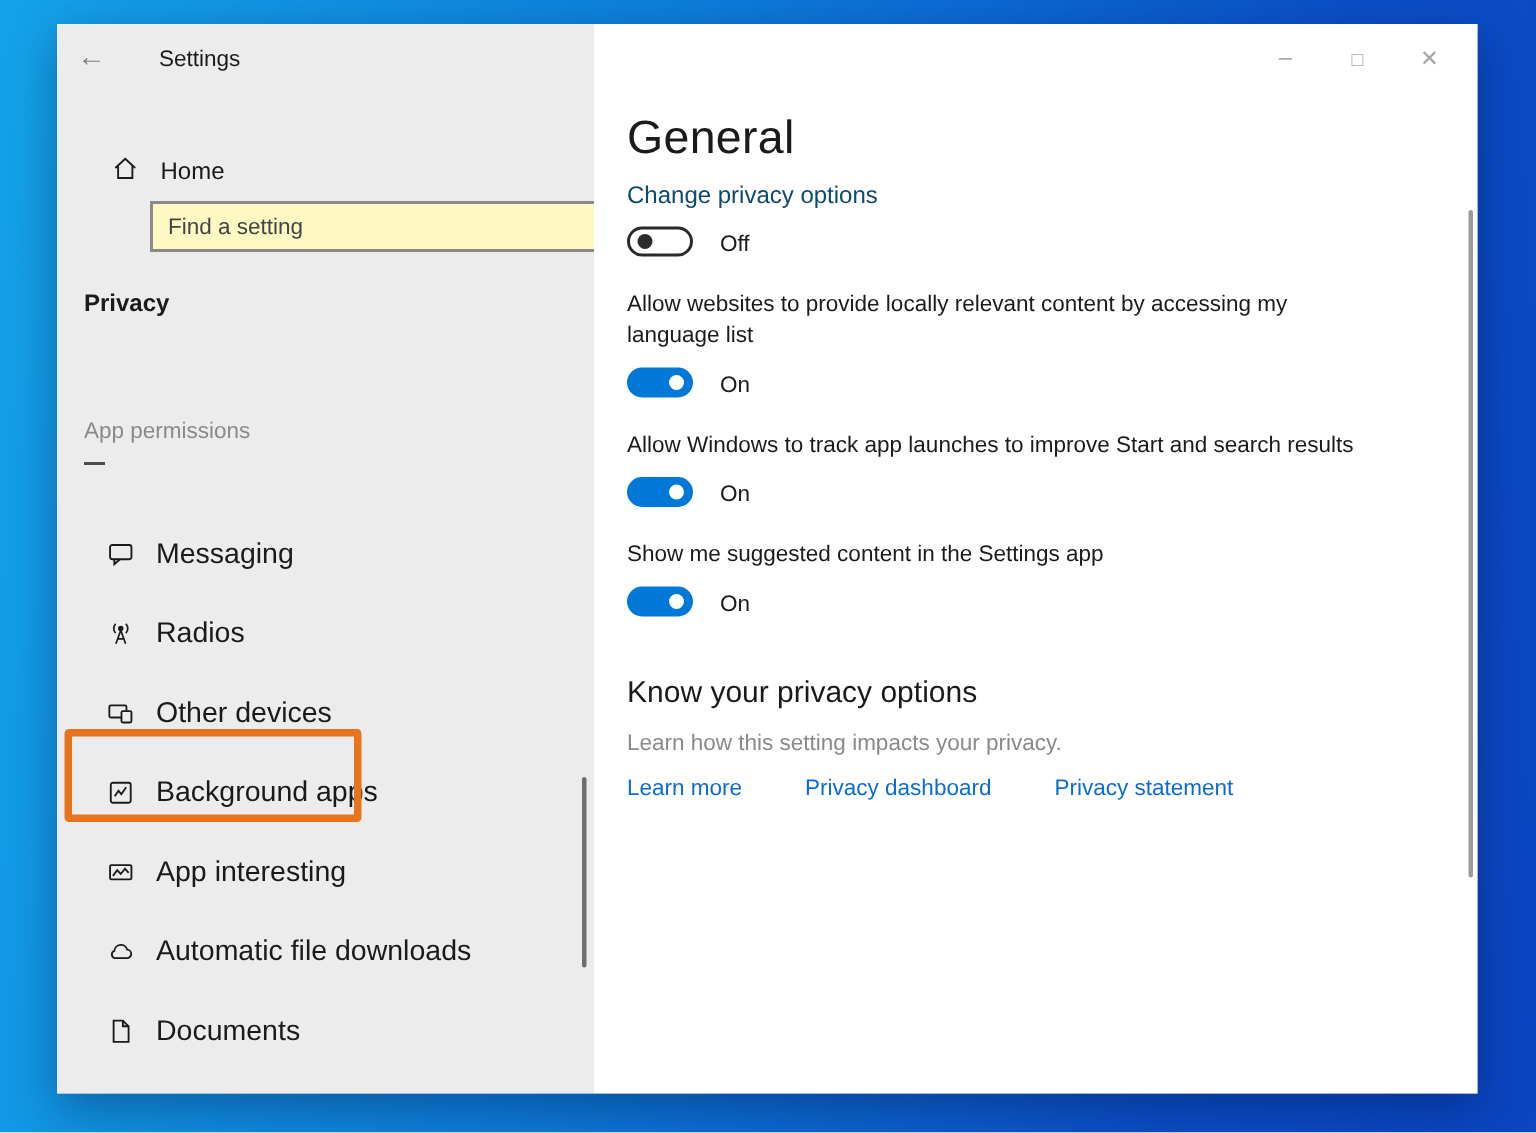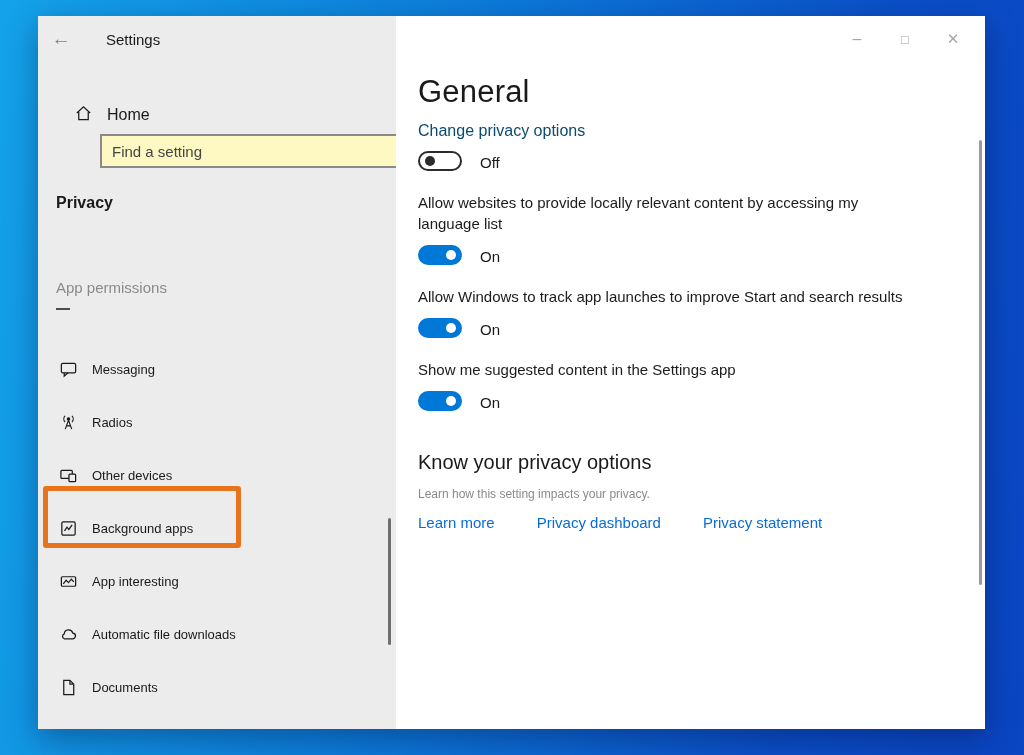--- a/index.html
+++ b/index.html
@@ -34,22 +34,22 @@
   .search-box input::placeholder { color:#444; opacity:1; }
   .search-icon-wrap { width:34px; display:flex; align-items:center; justify-content:center; }
 
   .privacy-heading { position:absolute; left:18px; top:178px;
     font-size:16px; font-weight:bold; color:#1a1a1a; }
 
   .group-label { position:absolute; left:18px; top:263px; font-size:15px; color:#8a8a8a; }
   .group-dash { position:absolute; left:18px; top:292px; width:14px; height:2px; background:#4d4d4d; }
 
   .nav { position:absolute; left:0; top:327px; width:100%; }
-  .nav-item { height:53px; display:flex; align-items:center; padding-left:20px; gap:14px;
-    font-size:13px; color:#1a1a1a; cursor:default;text-align:center; }
+  .nav-item { height:53px; display:flex; align-items:center; padding-left:32px; gap:14px;
+    font-size:19px; color:#1a1a1a; cursor:default;text-align:center; }
   .nav-item .icon { width:20px; height:20px; display:flex; align-items:center; justify-content:center; }
   .nav-item svg { display:block; }
 
   .highlight-box { position:absolute; left:5px; top:470px; width:198px; height:62px;
     border:5px solid #e8731d; border-radius:3px; pointer-events:none; }
 
   .sidebar-scrollbar { position:absolute; left:350px; top:502px; width:3px; height:127px;
     background:#6f6f6f; border-radius:2px; }
 
   
@@ -71,21 +71,21 @@
   .toggle { width:44px; height:20px; border-radius:10px; position:relative; cursor:pointer; }
   .toggle.off { background:transparent; border:2px solid #2b2b2b; }
   .toggle.off .knob { position:absolute; left:5px; top:3px; width:10px; height:10px;
     border-radius:50%; background:#2b2b2b; }
   .toggle.on { background:#0078d7; border:2px solid #0078d7; }
   .toggle.on .knob { position:absolute; right:4px; top:3px; width:10px; height:10px;
     border-radius:50%; background:#ffffff; }
   .toggle-state { font-size:15px; color:#1b1b1b; }
 
   .know-heading { margin-top:40px; font-size:20px; font-weight:400; color:#1a1a1a; }
-  .know-desc { margin-top:13px; font-size:12px; color:#8a8a8a; }
+  .know-desc { margin-top:13px; font-size:15px; color:#8a8a8a; }
   .links { margin-top:11px; display:flex; flex-direction:row;gap:42px; }
   .links a { font-size:15px; line-height:21px; color:#0a6cd6; text-decoration:none; cursor:pointer; }
 
   .main-scrollbar { position:absolute; left:941px; top:124px; width:3px; height:445px;
     background:#9b9b9b; border-radius:2px; }
 </style>
 </head>
 <body>
 
 <div class="desktop">

